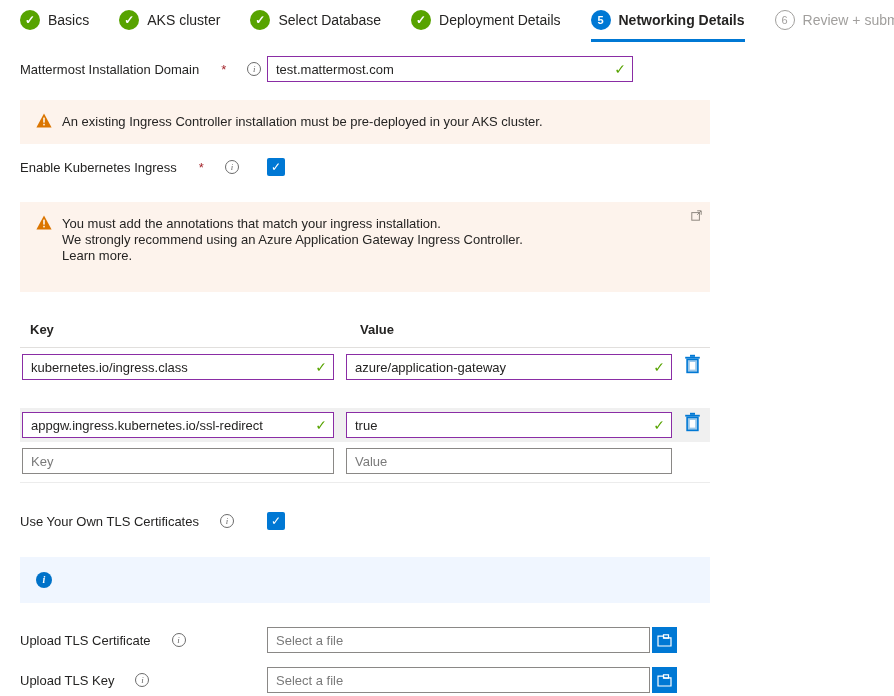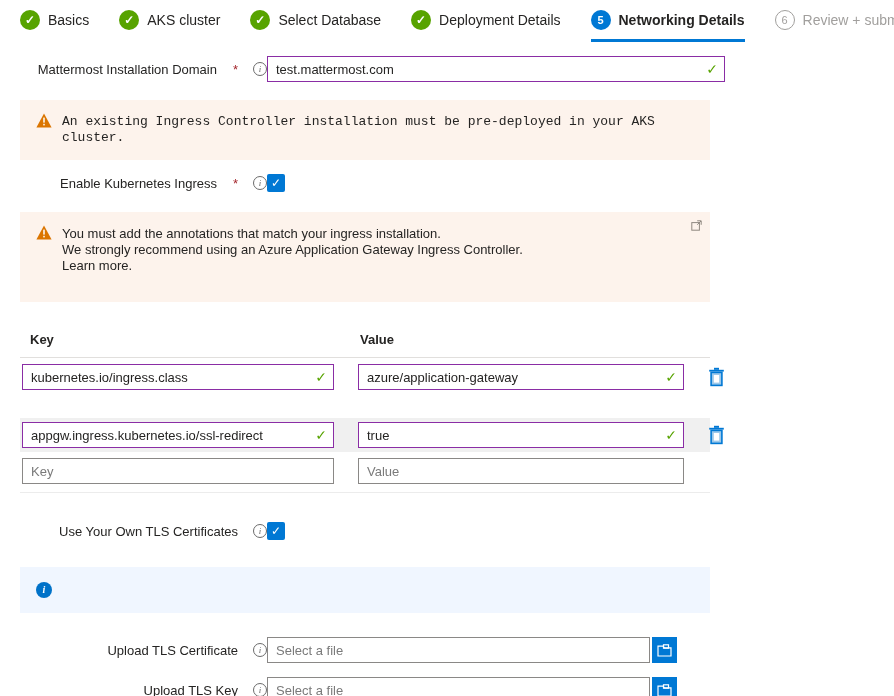--- a/index.html
+++ b/index.html
@@ -14,21 +14,21 @@
   .tab.disabled { color:#a19f9d; }
   .step-circle { width:20px; height:20px; border-radius:50%; display:flex; align-items:center;
                  justify-content:center; font-size:11px; flex:0 0 20px; }
   .step-done   { background:#57a300; color:#fff; font-size:12px; font-weight:bold; }
   .step-active { background:#0078d4; color:#fff; font-weight:bold; }
   .step-todo   { background:#fff; color:#a19f9d; border:1px solid #a19f9d; font-weight:normal; }
 
   
   .content { width:690px; margin-left:20px; }
   .field-row { display:flex; align-items:center; }
-  .field-label { flex:0 0 247px; font-size:13px; display:flex; align-items:center; gap:15px;justify-content:flex-end; }
+  .field-label { flex:0 0 247px; font-size:13px; display:flex; align-items:center; gap:21px; }
   .req { color:#a4262c; margin-left:1px; }
   .info-i { width:14px; height:14px; border-radius:50%; border:1px solid #6b6b6b; color:#6b6b6b;
             font-size:9px; display:inline-flex; align-items:center; justify-content:center;
             font-style:italic; font-family:"Liberation Serif", serif; flex:0 0 14px; }
 
   .txt-wrap { position:relative; }
   .txt { height:26px; border:1px solid #8a8886; background:#fff; font-size:13px;
          padding:0 22px 0 8px; color:#252423; outline:none; font-family:"Liberation Sans", sans-serif; }
   .txt.valid { border:1.5px solid #8a2da5; }
   .txt::placeholder { color:#7a7a7a; }
@@ -47,34 +47,34 @@
                  color:#fff; font-size:10px; font-weight:bold; display:flex; align-items:center;
                  justify-content:center; font-family:"Liberation Serif", serif; font-style:italic; }
   .banner-body { flex:1; }
   .popout { align-self:flex-start; margin:-6px -8px 0 0; cursor:pointer; }
 
   
   .anno-table { margin-top:30px; }
   .anno-head { display:flex; font-size:13px; font-weight:bold; padding:0 0 10px 10px; }
   .anno-head .h-key { width:330px; }
   .anno-divider { border-top:1px solid #e1dfdd; }
-  .anno-row { display:flex; align-items:center; gap:24px; padding:4px 8px 4px 2px; margin:2px 0; }
+  .anno-row { display:flex; align-items:flex-start; gap:12px; padding:4px 8px 4px 2px; margin:2px 0; }
   .anno-row.hl { background:#f0f0f0;margin-top:24px; }
   .k-input { width:312px; }
   .v-input { width:326px; }
   .trash-btn { background:none; border:none; cursor:pointer; padding:0; display:flex; }
 
   .section-divider { border-top:1px solid #ececec; margin-top:4px; }
 
   .file-input { width:383px; }
   .file-btn { width:25px; height:26px; background:#0078d4; border:none; margin-left:2px;
               display:flex; align-items:center; justify-content:center; cursor:pointer; }
 
   
-  .mt-14{margin-top:14px;} .mt-18{margin-top:18px;font-family:Liberation Mono, monospace;} .mt-55{margin-top:29px;}
+  .mt-14{margin-top:14px;} .mt-18{margin-top:18px;} .mt-55{margin-top:29px;}
 </style>
 </head>
 <body>
 
 <nav class="tabs">
   <div class="tab">
     <span class="step-circle step-done">✓</span>
     <span>Basics</span>
   </div>
   <div class="tab">
@@ -101,21 +101,21 @@
 
 <main class="content">
 
   <div class="field-row mt-14">
     <div class="field-label">
       <span>Mattermost Installation Domain</span>
         <span class="req">*</span>
       <span class="info-i">i</span>
     </div>
     <div class="txt-wrap">
-      <input class="txt valid" style="width: 458px;" value="test.mattermost.com">
+      <input class="txt valid" style="width: 366px;" value="test.mattermost.com">
       <span class="valid-check">✓</span>
     </div>
   </div>
 
   <div class="banner warn mt-18">
     <svg class="warn-tri" width="16" height="15" viewBox="0 0 16 15">
       <path d="M8 0.5 L15.6 14.5 H0.4 Z" fill="#db7500"></path>
       <rect x="7.25" y="4.6" width="1.5" height="5" fill="#fff"></rect>
       <rect x="7.25" y="10.8" width="1.5" height="1.6" fill="#fff"></rect>
     </svg>
@@ -124,21 +124,21 @@
 
   <div class="field-row" style="margin-top:14px">
     <div class="field-label">
       <span>Enable Kubernetes Ingress</span>
         <span class="req">*</span>
       <span class="info-i">i</span>
     </div>
     <div class="checkbox">✓</div>
   </div>
 
-  <div class="banner warn" style="margin-top:20px">
+  <div class="banner warn" style="margin-top:26px">
     <svg class="warn-tri" width="16" height="15" viewBox="0 0 16 15">
       <path d="M8 0.5 L15.6 14.5 H0.4 Z" fill="#db7500"></path>
       <rect x="7.25" y="4.6" width="1.5" height="5" fill="#fff"></rect>
       <rect x="7.25" y="10.8" width="1.5" height="1.6" fill="#fff"></rect>
     </svg>
     <div class="banner-body">
       <div>You must add the annotations that match your ingress installation.</div>
       <div>We strongly recommend using an Azure Application Gateway Ingress Controller.</div>
       <div>Learn more.</div>
       <div style="height:14px"></div>

